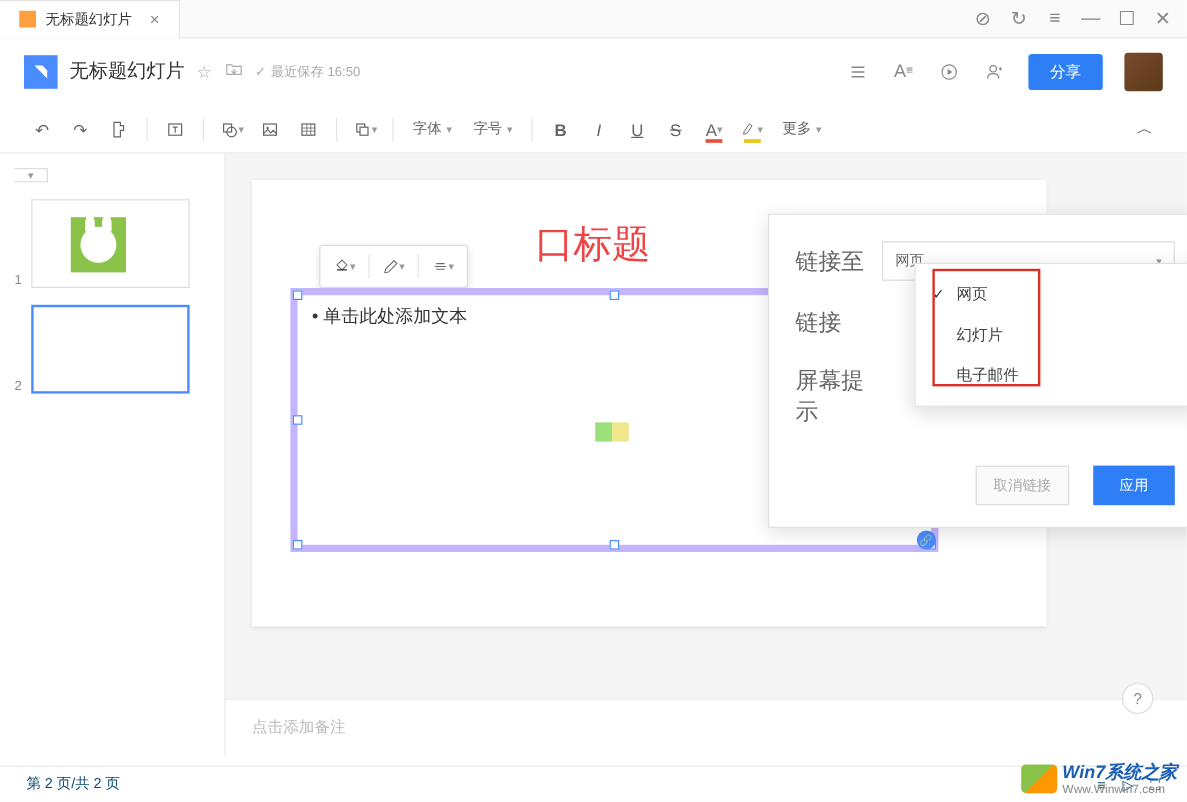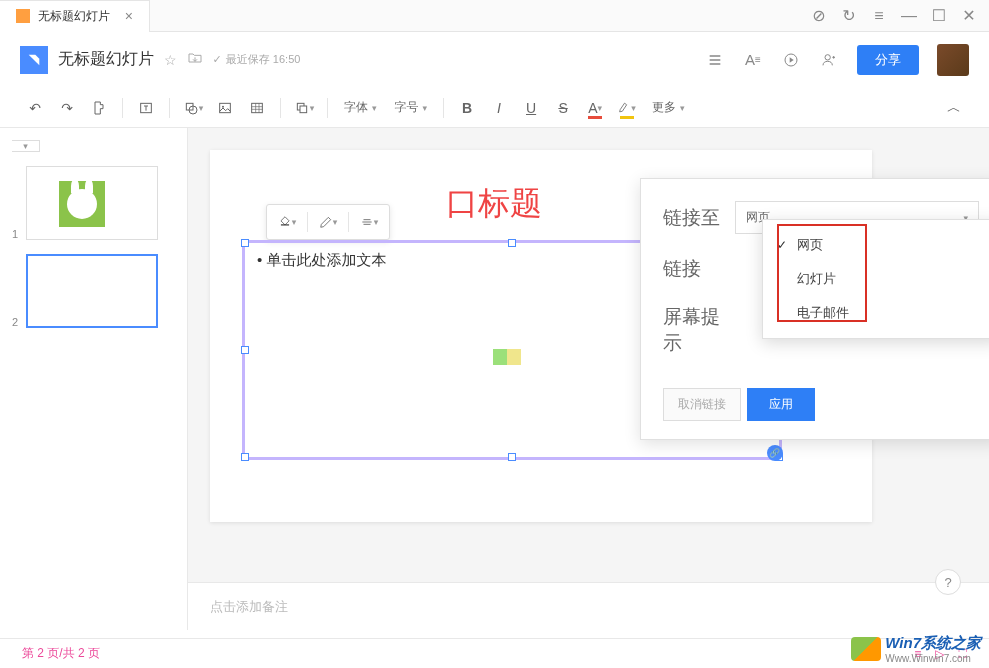--- a/index.html
+++ b/index.html
@@ -51,56 +51,56 @@
 .thumb-img { position: absolute; top: 14px; left: 32px; width: 46px; height: 46px; background: #8bc34a; display: flex; align-items: center; justify-content: center; }
 .bunny { width: 30px; height: 30px; background: #fff; border-radius: 50%; position: relative; }
 .bunny::before, .bunny::after { content: ''; position: absolute; width: 8px; height: 14px; background: #fff; border-radius: 50% 50% 0 0; top: -10px; }
 .bunny::before { left: 4px; }
 .bunny::after { right: 4px; }
 
 
 .canvas-area { flex: 1; padding: 22px; position: relative; overflow: hidden; }
 .slide-canvas { width: 662px; height: 372px; background: #fff; box-shadow: 0 1px 4px rgba(0,0,0,0.1); position: relative; }
 .title-placeholder { position: absolute; top: 32px; left: 44px; font-size: 32px; color: #ef4444; font-weight: 400; }
-.textbox-sel { position: absolute; top: 90px; left: 32px; width: 540px; height: 220px; border: 3px solid #c4b5fd; text-align: right; }
+.textbox-sel { position: absolute; top: 90px; left: 32px; width: 540px; height: 220px; border: 6px solid #c4b5fd; text-align: right; }
 .sel-handle { position: absolute; width: 8px; height: 8px; background: #fff; border: 1px solid #4a8cff; }
 .sh-tl { top: -4px; left: -4px; } .sh-tm { top: -4px; left: 50%; margin-left: -4px; } .sh-tr { top: -4px; right: -4px; }
 .sh-ml { top: 50%; left: -4px; margin-top: -4px; } .sh-mr { top: 50%; right: -4px; margin-top: -4px; }
 .sh-bl { bottom: -4px; left: -4px; } .sh-bm { bottom: -4px; left: 50%; margin-left: -4px; } .sh-br { bottom: -4px; right: -4px; }
 .body-text { position: absolute; top: 8px; left: 12px; font-size: 15px; color: #333; }
 .link-badge { position: absolute; bottom: -4px; right: -4px; width: 16px; height: 16px; background: #4a8cff; border-radius: 50%; display: flex; align-items: center; justify-content: center; color: #fff; font-size: 9px; }
 
 
 .mini-toolbar { position: absolute; top: 54px; left: 56px; background: #fff; border: 1px solid #ddd; box-shadow: 0 2px 6px rgba(0,0,0,0.1); display: flex; padding: 4px; gap: 2px; border-radius: 3px; }
 .mini-btn { width: 32px; height: 26px; display: flex; align-items: center; justify-content: center; color: #666; cursor: pointer; position: relative; }
 .mini-sep { width: 1px; background: #e5e5e5; margin: 3px 2px; }
 
 
 .link-dialog { position: absolute; top: 28px; right: -130px; width: 362px; background: #fff; border: 1px solid #e0e0e0; box-shadow: 0 4px 16px rgba(0,0,0,0.12); padding: 22px 22px 18px; }
 .dlg-row { display: flex; align-items: center; margin-bottom: 22px; gap: 12px; }
 .dlg-label { width: 60px; font-size: 19px; color: #666; }
 .dlg-select { flex: 1; border: 1px solid #ddd; padding: 7px 10px; font-size: 12px; color: #666; display: flex; justify-content: space-between; align-items: center; cursor: pointer; position: relative; }
-.dlg-actions { display: flex; gap: 6px; margin-top: 32px; }
+.dlg-actions { display: flex; justify-content: flex-end; gap: 20px; margin-top: 32px; }
 .btn-cancel { border: 1px solid #ddd; padding: 7px 14px; font-size: 12px; color: #aaa; cursor: pointer; background: #fafafa; }
 .btn-apply { border: none; padding: 7px 22px; font-size: 12px; color: #fff; background: #2e7ff6; cursor: pointer; }
 
 
 .dropdown-menu { position: absolute; top: 69px; right: -130px; width: 240px; background: #fff; border: 1px solid #e0e0e0; box-shadow: 0 4px 16px rgba(0,0,0,0.15); padding: 8px 0; z-index: 10; }
 .dd-item-wrap { padding: 0 10px; }
 .dd-item { padding: 8px 22px; font-size: 13px; color: #444; cursor: pointer; display: flex; align-items: center; gap: 6px; }
 .dd-check { width: 14px; color: #333; font-size: 12px; margin-left: -18px; }
 .red-box { position: absolute; top: 4px; left: 14px; width: 90px; height: 98px; border: 2px solid #d93025; pointer-events: none; }
 
 
 .notes-area { position: absolute; bottom: 30px; left: 188px; right: 0; height: 56px; background: #fff; border-top: 1px solid #e8e8e8; padding: 14px 22px; }
 .notes-placeholder { font-size: 13px; color: #bbb; }
 .help-badge { position: absolute; right: 28px; top: -14px; width: 26px; height: 26px; border: 1px solid #ddd; border-radius: 50%; background: #fff; display: flex; align-items: center; justify-content: center; color: #888; font-size: 13px; cursor: pointer; }
 
 
-.statusbar { position: absolute; bottom: 0; left: 0; right: 0; height: 30px; border-top: 1px solid #e8e8e8; display: flex; align-items: center; padding: 3px 22px; font-size: 12px; color: #ec4899; background: #fff; }
+.statusbar { position: absolute; bottom: 0; left: 0; right: 0; height: 30px; border-top: 1px solid #e8e8e8; display: flex; align-items: center; padding: 3px 22px; font-size: 12px; color: #0c4a6e; background: #fff; }
 .status-right { margin-left: auto; display: flex; align-items: center; gap: 14px; }
 .watermark { position: absolute; bottom: 4px; right: 8px; display: flex; align-items: center; gap: 4px; font-size: 12px; z-index: 100; }
 .wm-badge { width: 30px; height: 24px; background: linear-gradient(135deg,#8bc34a 50%,#ff9800 50%); border-radius: 4px; position: relative; }
 .wm-text1 { font-weight: bold; font-style: italic; color: #1a5fb4; font-size: 15px; }
 .wm-text2 { color: #888; font-size: 10px; }
 
 svg { width: 16px; height: 16px; }
 </style>
 </head>
 <body>

